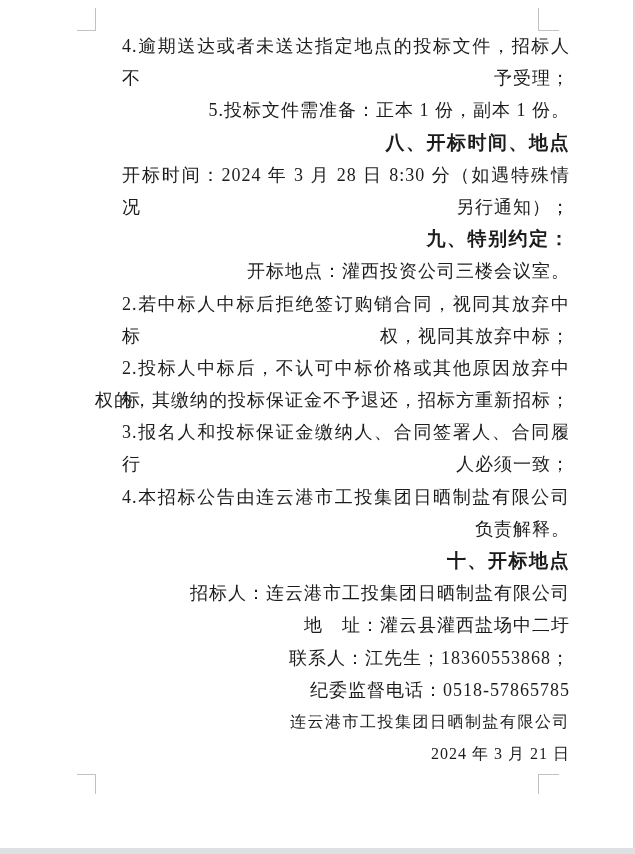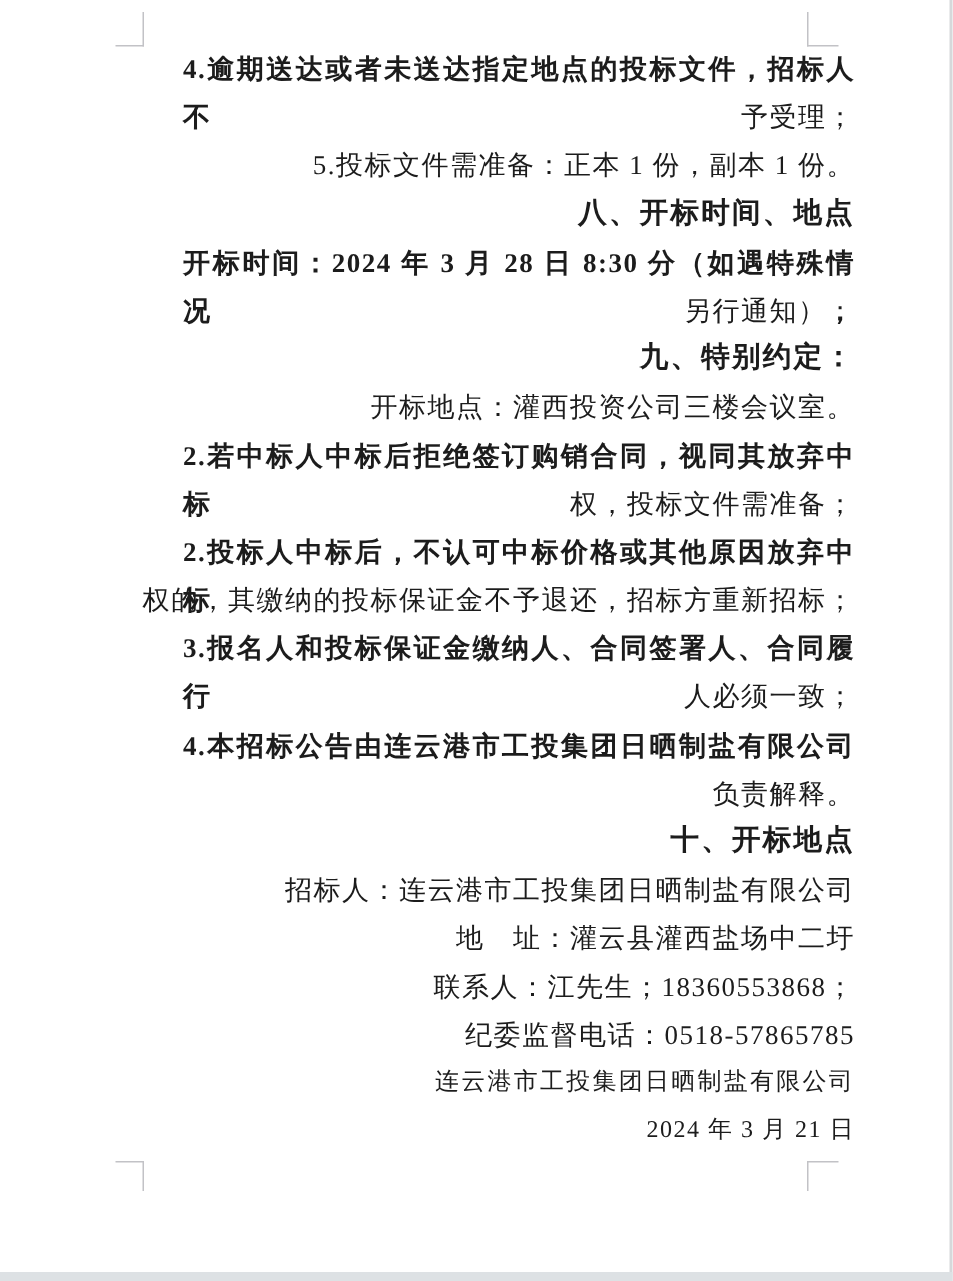--- a/index.html
+++ b/index.html
@@ -25,21 +25,20 @@
     height:32.2px;line-height:32.2px;
     font-size:18px;letter-spacing:1px;
     white-space:pre-wrap;
     text-align:right;
   }
   .line.indent{padding-left:33px;}
   .line.fill{
     letter-spacing:1px;
     text-align:justify;
     text-align-last:justify;
-    font-weight:bold;
   }
   .line.heading{
     font-family:Liberation Sans, sans-serif;
     font-weight:700;font-size:19px;letter-spacing:1.5px;
   }
   .line.signature{padding-left:163px;font-size:16px;letter-spacing:1.5px;}
   .line.signature-date{padding-left:224px;font-size:16px;letter-spacing:1px;}
   .crop-mark{position:absolute;border:0 solid var(--mark-color);}
   .crop-mark.tl{left:77px;top:8px;width:18px;height:22px;border-right-width:1px;border-bottom-width:1px;}
   .crop-mark.tr{left:538px;top:8px;width:20px;height:22px;border-left-width:1px;border-bottom-width:1px;}
@@ -60,21 +59,21 @@
   <div class="text-block">
       <div class="line body indent fill">4.逾期送达或者未送达指定地点的投标文件，招标人不</div>
       <div class="line body">予受理；</div>
       <div class="line body indent">5.投标文件需准备：正本 1 份，副本 1 份。</div>
       <div class="line heading">八、开标时间、地点</div>
       <div class="line body indent fill">开标时间：2024 年 3 月 28 日 8:30 分（如遇特殊情况，</div>
       <div class="line body">另行通知）；</div>
       <div class="line heading">九、特别约定：</div>
       <div class="line body indent">开标地点：灌西投资公司三楼会议室。</div>
       <div class="line body indent fill">2.若中标人中标后拒绝签订购销合同，视同其放弃中标</div>
-      <div class="line body">权，投标文件需准备；</div>
+      <div class="line body">权，视同其放弃中标；</div>
       <div class="line body indent fill">2.投标人中标后，不认可中标价格或其他原因放弃中标</div>
       <div class="line body">权的，其缴纳的投标保证金不予退还，招标方重新招标；</div>
       <div class="line body indent fill">3.报名人和投标保证金缴纳人、合同签署人、合同履行</div>
       <div class="line body">人必须一致；</div>
       <div class="line body indent fill">4.本招标公告由连云港市工投集团日晒制盐有限公司</div>
       <div class="line body">负责解释。</div>
       <div class="line heading">十、开标地点</div>
       <div class="line body indent">招标人：连云港市工投集团日晒制盐有限公司</div>
       <div class="line body indent">地　址：灌云县灌西盐场中二圩</div>
       <div class="line body indent">联系人：江先生；18360553868；</div>

